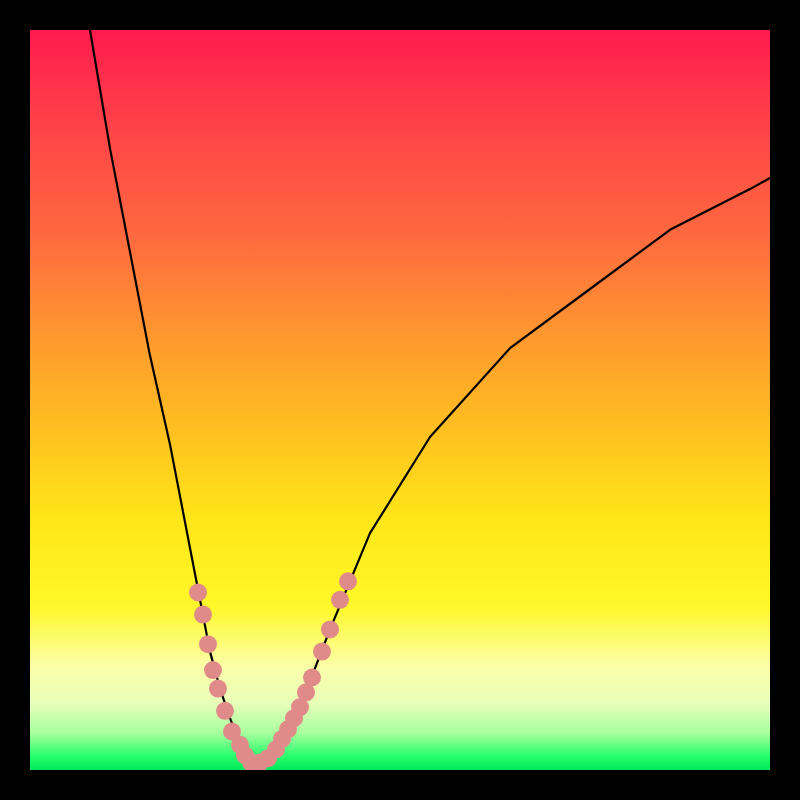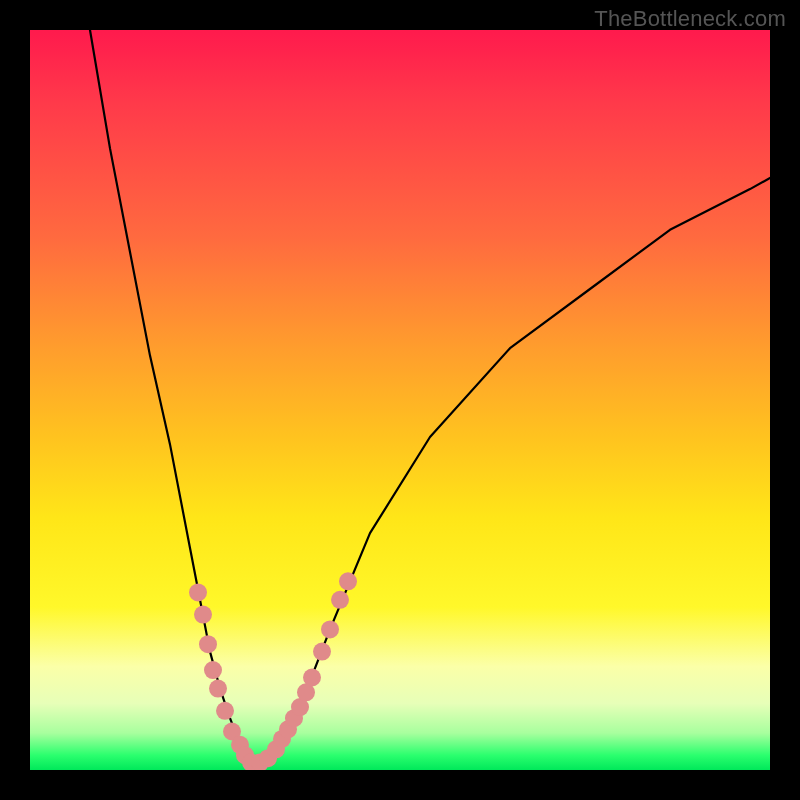--- a/index.html
+++ b/index.html
@@ -64,21 +64,20 @@
     top: 0;
     width: 100%;
     height: 100%;
   }
 </style>
 </head>
 <body>
 
 <div class="frame">
 
-  <div class="watermark">TheBottleneck.com</div>
 
   <div class="plot-area">
     <div class="gradient-bg"></div>
 
     <svg class="curve" viewBox="0 0 740 740" preserveAspectRatio="none">
       <path id="curve-path" fill="none" stroke-width="2.2" stroke-linecap="round" stroke-linejoin="round" stroke="#000000" d="M60.0 0.0 L80.0 118.4 L100.0 222.0 L120.0 325.6 L140.0 414.4 L160.0 518.0 L170.0 569.8 L180.0 621.6 L190.0 658.6 L200.0 688.2 L210.0 714.1 L215.0 726.7 L222.0 732.6 L230.0 732.6 L240.0 726.7 L252.0 714.1 L260.0 699.3 L270.0 677.1 L280.0 651.2 L300.0 599.4 L340.0 503.2 L400.0 407.0 L480.0 318.2 L560.0 259.0 L640.0 199.8 L720.0 159.1 L740.0 148.0"></path>
       <g id="markers-group">
           <circle cx="168" cy="562.4" r="9" fill="#e08a8a"></circle>
           <circle cx="173" cy="584.6" r="9" fill="#e08a8a"></circle>
           <circle cx="178" cy="614.2" r="9" fill="#e08a8a"></circle>

